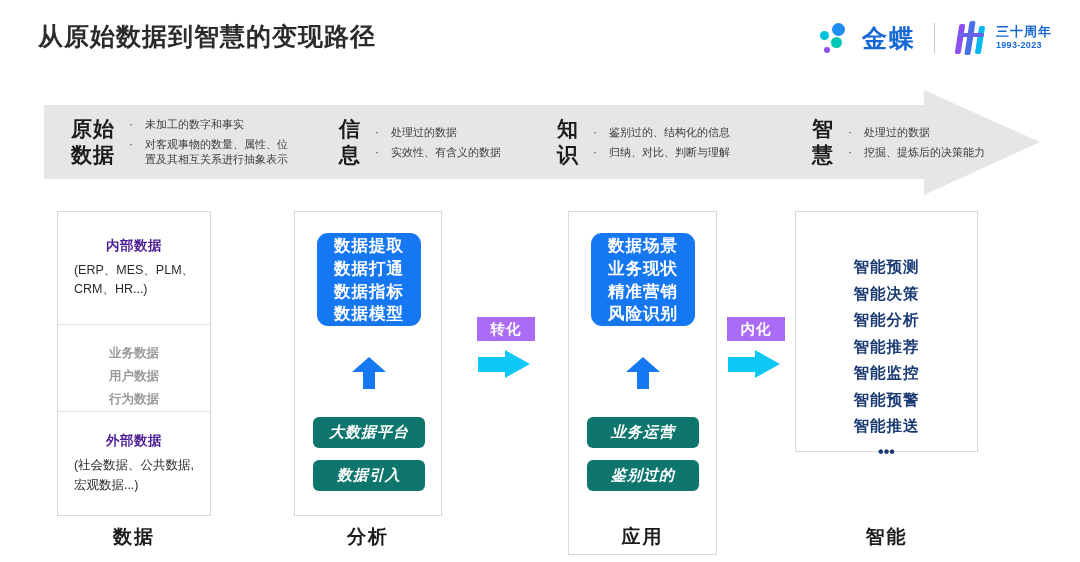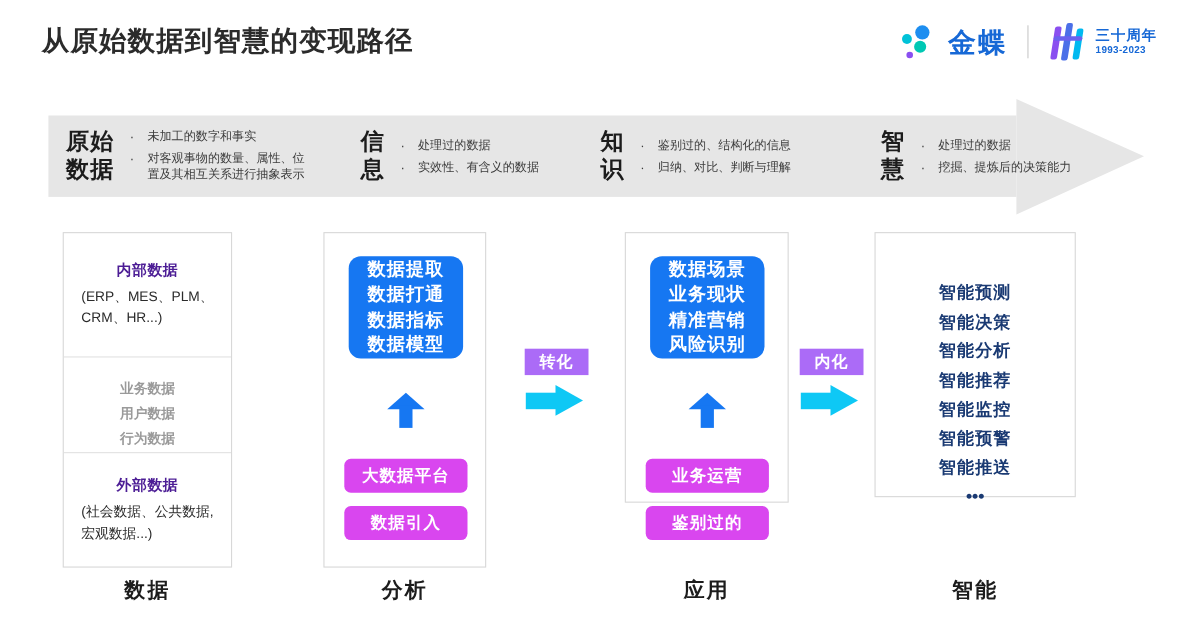--- a/index.html
+++ b/index.html
@@ -46,21 +46,21 @@
   .banner-body {
     position: absolute; left: 0; top: 15px; width: 880px; height: 74px;
     background: #e6e6e6;
   }
   .banner-head {
     position: absolute; left: 880px; top: 0; width: 0; height: 0;
     border-top: 52px solid transparent;
     border-bottom: 53px solid transparent;
     border-left: 116px solid #e6e6e6;
   }
-  .seg { position: absolute; top: 15px; height: 74px; display: flex; align-items: center; }
+  .seg { position: absolute; top: 15px; height: 74px; display: flex; align-items: center; margin-left: 11px; }
   .seg-title {
     font-size: 21px; font-weight: bold; color: #1c1c1c;
     line-height: 1.22; letter-spacing: 1px; white-space: nowrap;
   }
   .seg-bullets { margin-left: 14px; display: flex; flex-direction: column; justify-content: center; gap: 5px; }
   .bullet { display: flex; align-items: flex-start; gap: 10px; }
   .bullet .dot { color: #3c3c3c; font-size: 12px; line-height: 15px; width: 6px; flex: none; }
   .bullet .txt { font-size: 11px; color: #3c3c3c; line-height: 15px; white-space: pre-line; }
 
   
@@ -78,23 +78,23 @@
   .hr { height: 1px; background: #e2e2e2; width: 100%; }
 
   
   .blue-box {
     position: absolute; background: #1677f2; border-radius: 11px;
     color: #fff; font-size: 16.5px; font-weight: bold; line-height: 1.38;
     display: flex; flex-direction: column; align-items: center; justify-content: center;
     letter-spacing: 1px;
   }
   .blue-pill {
-    position: absolute; background: #d946ef; border-radius: 6px;
+    position: absolute; background: #0f766e; border-radius: 6px;
     color: #fff; font-size: 15px; font-weight: bold; letter-spacing: 1px;
-    display: flex; align-items: center; justify-content: center;
+    display: flex; align-items: center; justify-content: center; font-style: italic;
   }
   .up-arrow { position: absolute; width: 34px; height: 32px; }
   .up-arrow .stem { position: absolute; left: 11px; top: 12px; width: 12px; height: 20px; background: #1677f2; }
   .up-arrow .head { position: absolute; left: 0; top: 0; width: 0; height: 0;
     border-left: 17px solid transparent; border-right: 17px solid transparent;
     border-bottom: 15px solid #1677f2; }
 
   
   .conn { position: absolute; width: 58px; }
   .conn-badge {
@@ -255,21 +255,21 @@
   <div class="col-label" style="left:294px; top:524px; width:148px;">分析</div>
 
   <div class="conn" style="left:477px; top:317px;">
     <div class="conn-badge">转化</div>
     <div class="conn-arrow">
       <span class="bar"></span>
         <span class="tip"></span>
     </div>
   </div>
 
-  <div class="card" style="left:568px; top:211px; width:149px; height:246px;">
+  <div class="card" style="left:568px; top:211px; width:149px; height:344px;">
     <div class="blue-box" style="left:22px; top:21px; width:104px; height:93px;">
       <span>数据场景</span>
       <span>业务现状</span>
       <span>精准营销</span>
       <span>风险识别</span>
     </div>
     <div class="up-arrow" style="left:57px; top:145px;">
       <span class="head"></span>
         <span class="stem"></span>
     </div>

